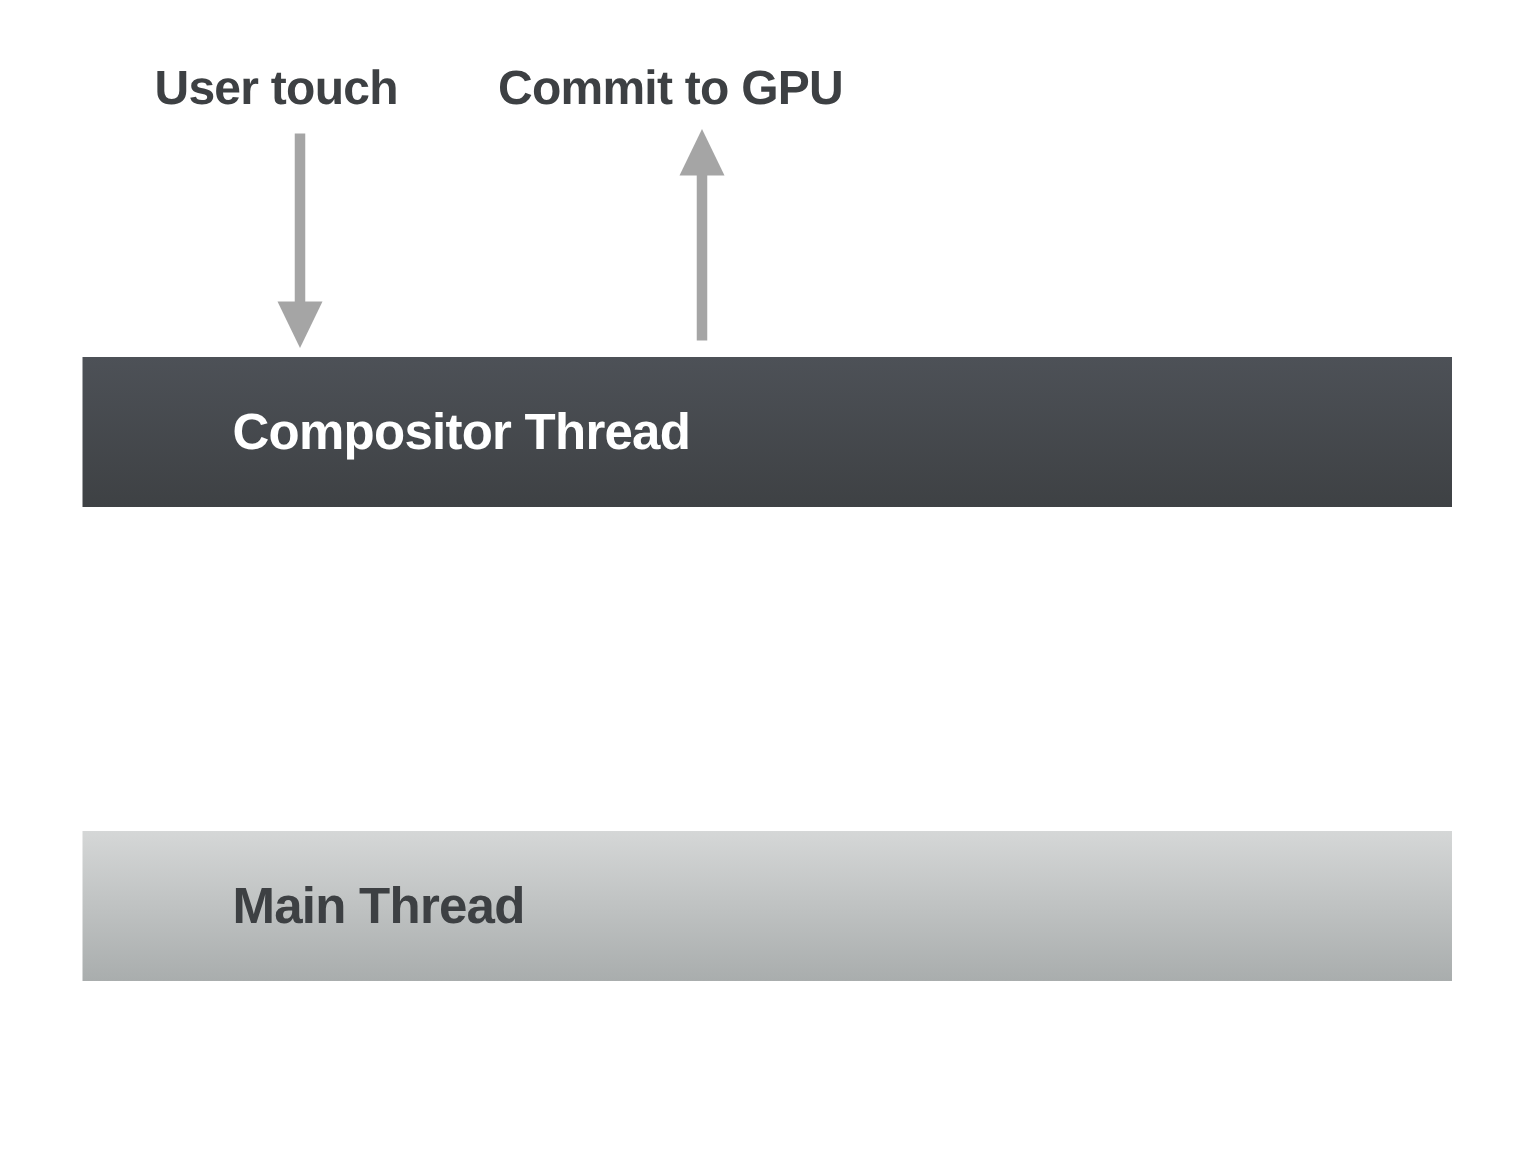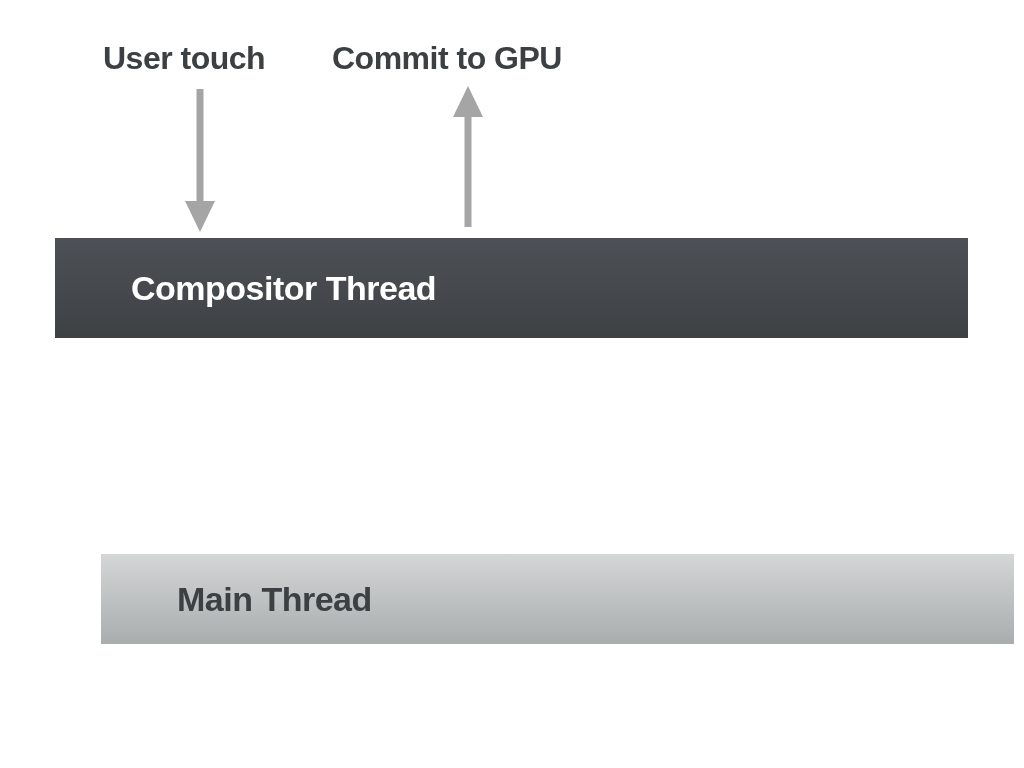--- a/index.html
+++ b/index.html
@@ -63,44 +63,43 @@
   }
   #arrow-up .stem { top: 30px; height: 111px; }
 
   
   .thread-bar {
     position: absolute;
     left: 55px;
     width: 913px;
     display: flex;
     align-items: center;
-    padding-left: 76px;
+    padding-left: 100px;
     box-sizing: border-box;
   }
   .thread-bar .bar-label {
     font-size: 34px;
     font-weight: bold;
     letter-spacing: -0.5px;
     white-space: nowrap;
   }
   #compositor-bar {
     top: 238px;
     height: 100px;
     background: linear-gradient(180deg,
       var(--compositor-bar-top, #4d5157) 0%,
       var(--compositor-bar-bottom, #3e4144) 100%);
   }
   #compositor-bar .bar-label { color: var(--compositor-text, #ffffff); }
   #main-bar {
     top: 554px;
-    height: 90px;
+    height: 100px;
     background: linear-gradient(180deg,
       var(--main-bar-top, #d5d7d7) 0%,
       var(--main-bar-bottom, #a9adad) 100%);
-    margin-left: 46px;
   }
   #main-bar .bar-label { color: var(--main-text, #3d4043); }
 </style>
 </head>
 <body style="--background: #ffffff; --annotation-text: #3d4043; --arrow: #a5a5a5; --compositor-bar-top: #4d5157; --compositor-bar-bottom: #3e4144; --compositor-text: #ffffff; --main-bar-top: #d5d7d7; --main-bar-bottom: #a9adad; --main-text: #3d4043;">
 
 <div class="stage">
 
   <div id="label-user-touch" class="annotation-label">User touch</div>
 

